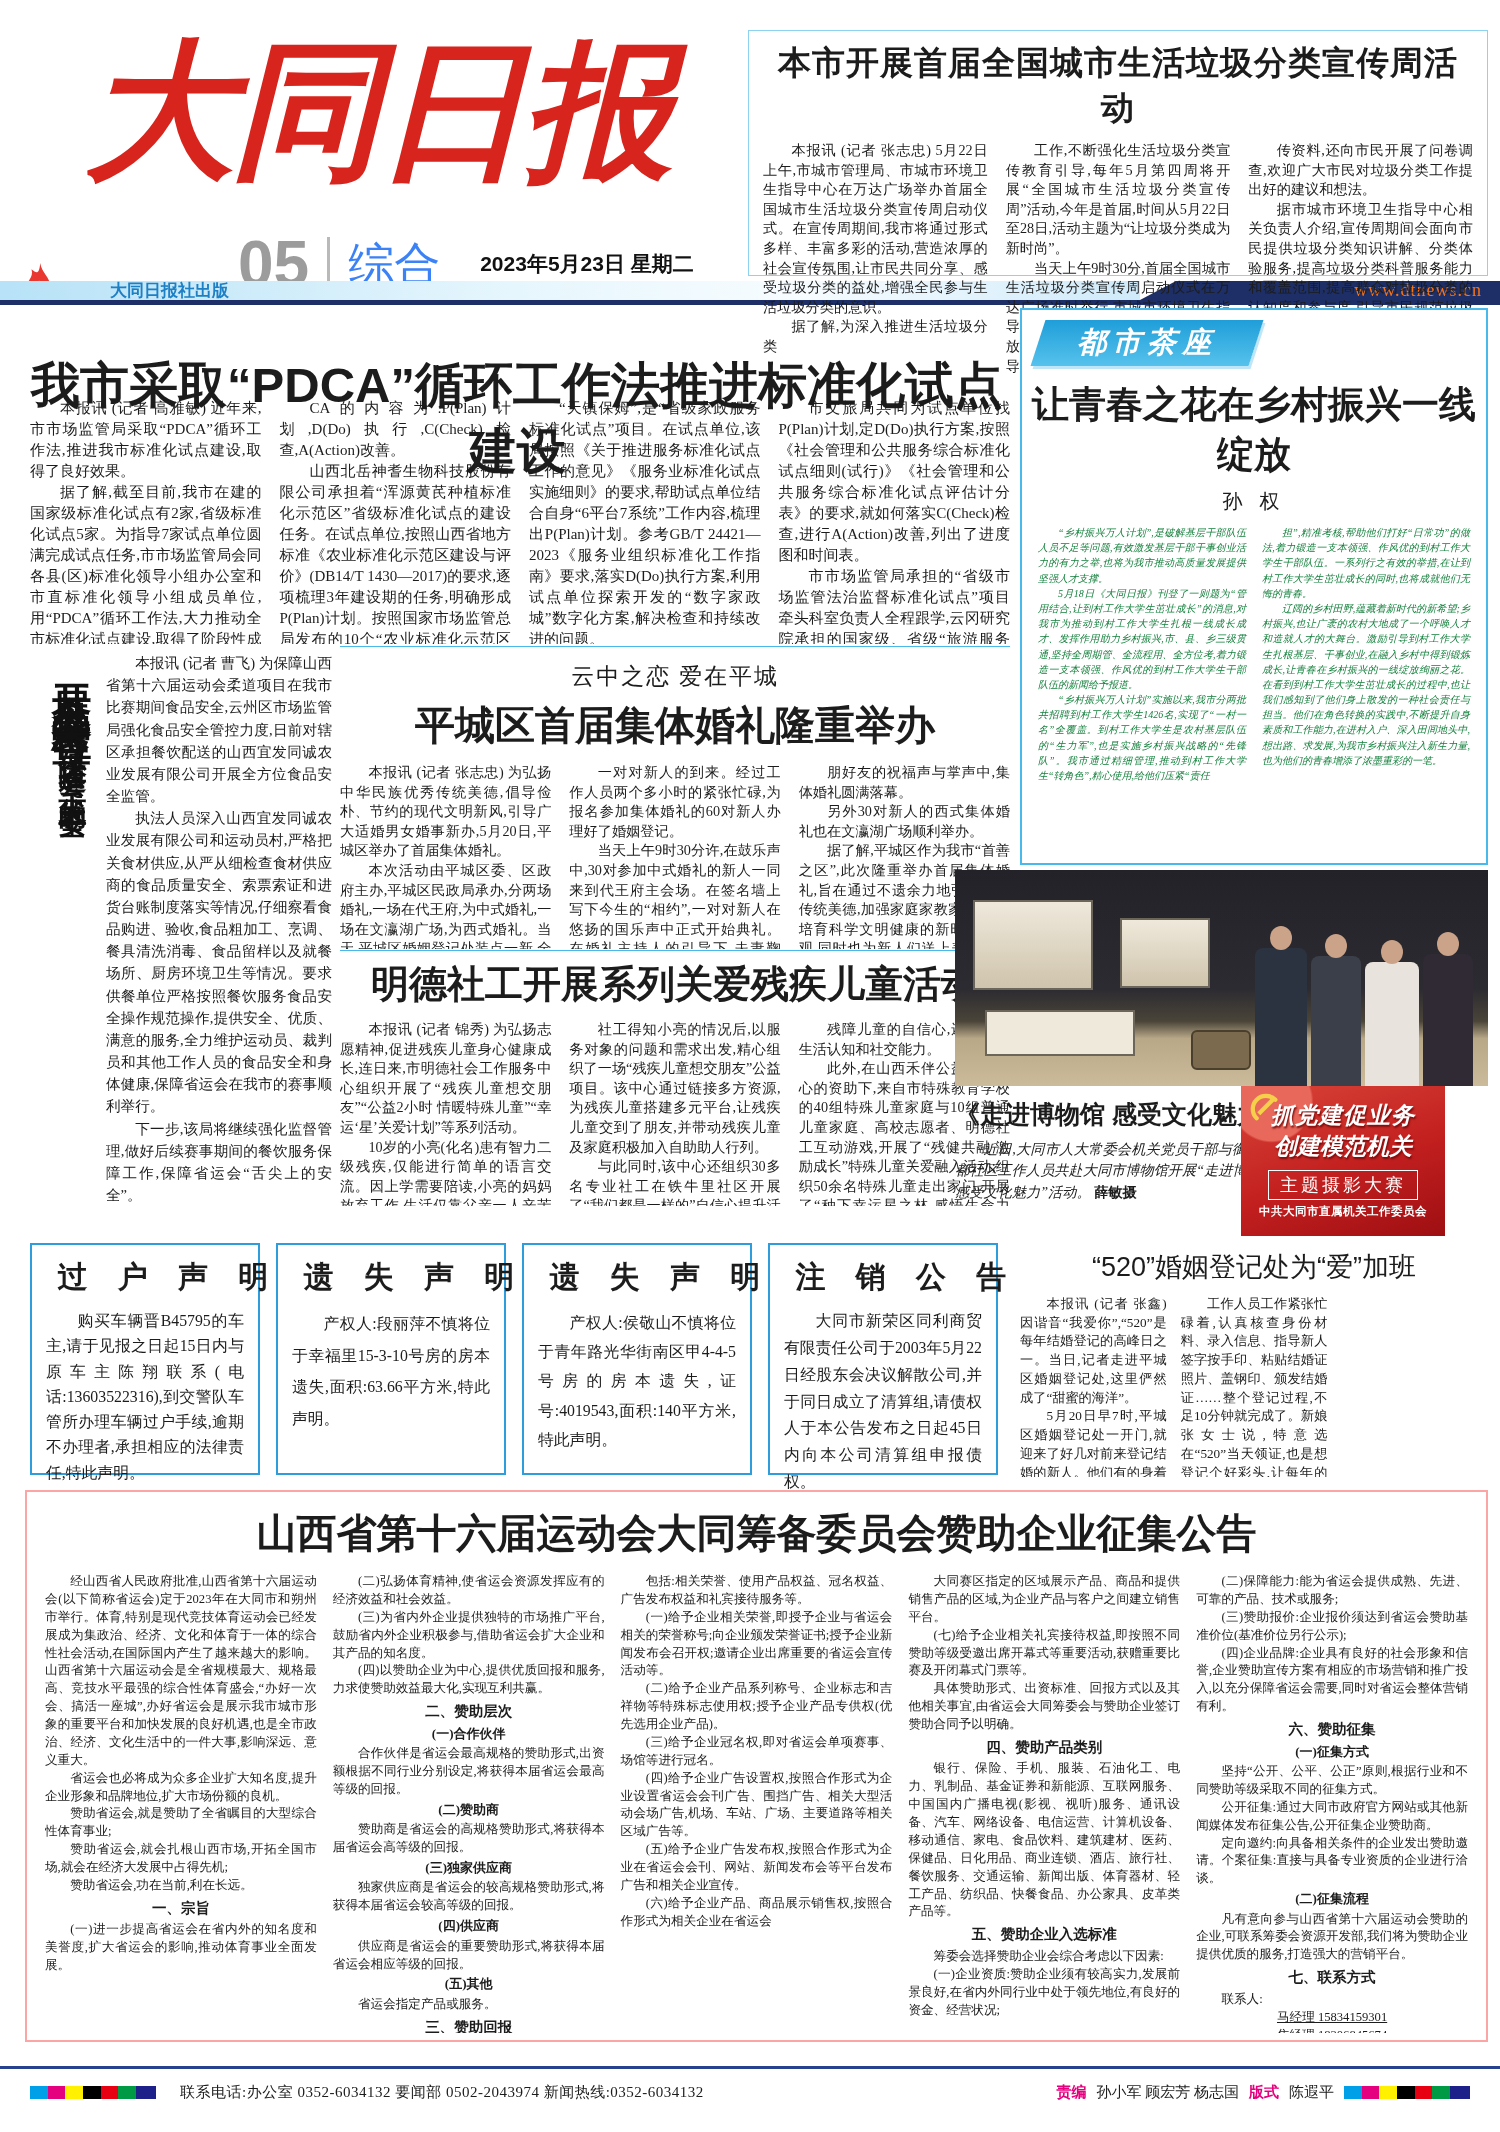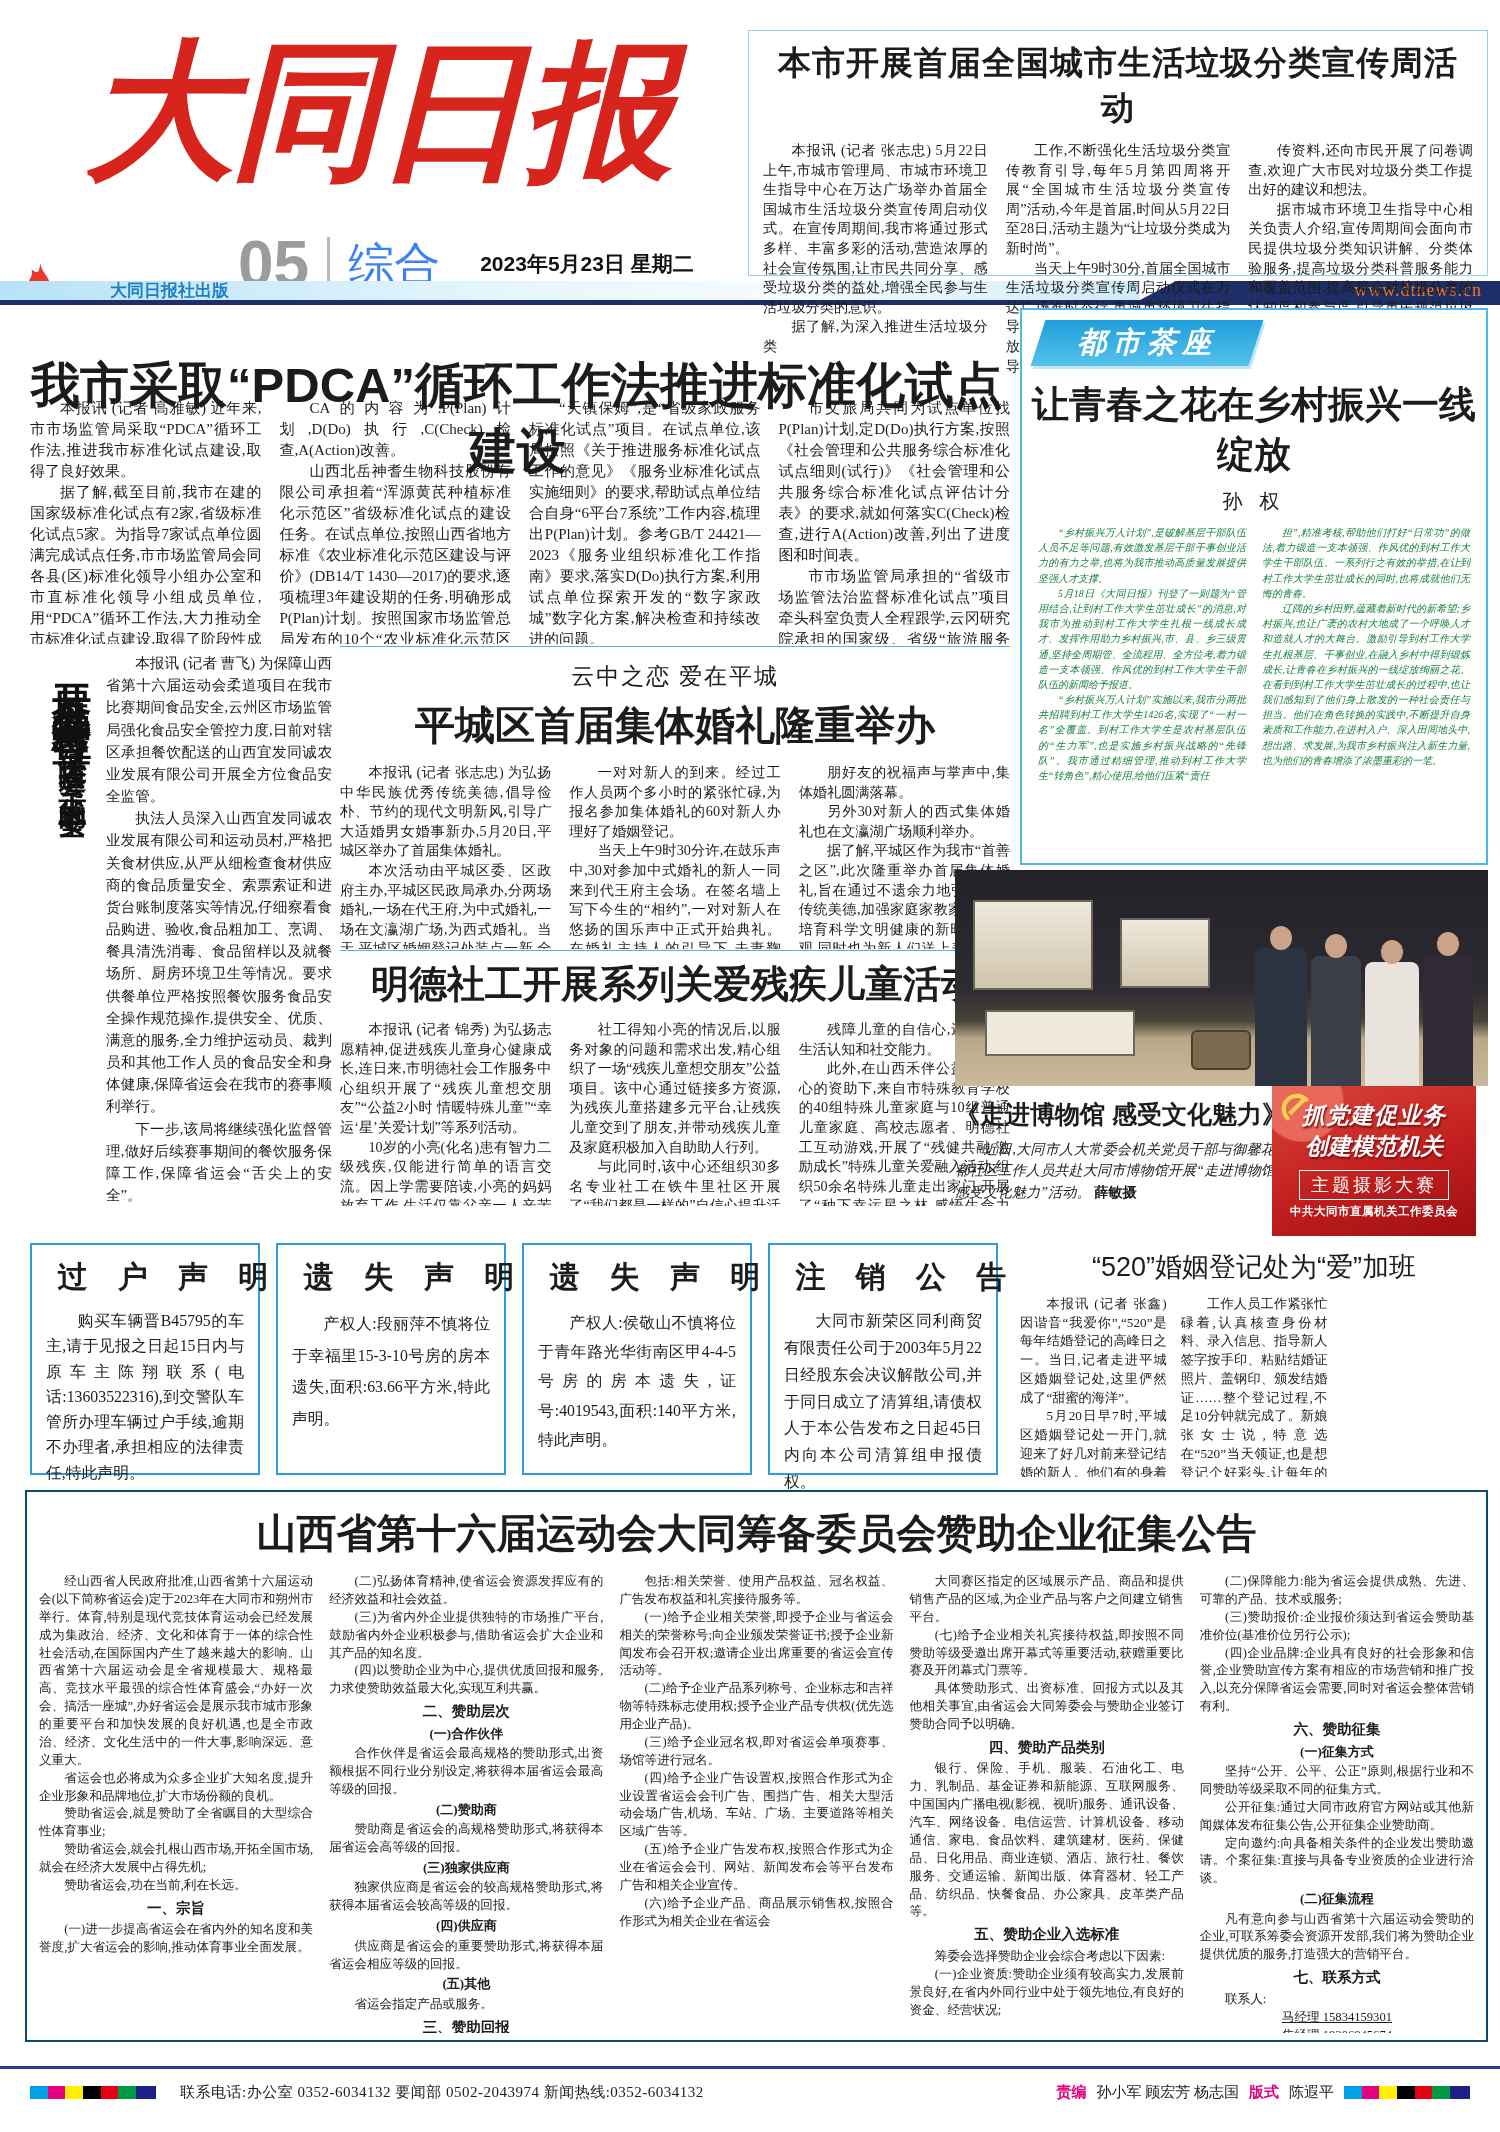--- a/index.html
+++ b/index.html
@@ -84,21 +84,21 @@
   
   .photo{position:absolute;left:955px;top:870px;width:533px;height:216px;overflow:hidden;
          background:linear-gradient(180deg,#232228 0%,#2c2b31 55%,#4a4438 70%,#b8a888 78%,#cbbb9b 100%);}
   .photo .case{position:absolute;background:linear-gradient(180deg,#efe9dc,#cfc4ac);border:2px solid #6b655a;}
   .photo .pers{position:absolute;border-radius:8px 8px 0 0;}
   .photo .head{position:absolute;width:22px;height:24px;border-radius:50%;background:#caa388;}
   .caption{position:absolute;left:955px;top:1092px;width:320px;height:146px;}
   .caption h3{margin:6px 0 8px;font-family:"Liberation Sans",sans-serif;font-size:25px;font-weight:bold;text-align:center;white-space:nowrap;}
   .caption .cap-text{font-size:14.2px;line-height:1.5;text-align:justify;font-style:italic;text-indent:2em;}
   .caption b{font-style:normal;}
-  .pbadge{position:absolute;left:1272px;top:1086px;width:204px;height:150px;overflow:hidden;
+  .pbadge{position:absolute;left:1241px;top:1086px;width:204px;height:150px;overflow:hidden;
           background:radial-gradient(circle at 15% 10%,#e8695c 0 18%,transparent 19%),
                      linear-gradient(160deg,#d94538 0%,#c21f1f 55%,#9e0f12 100%);
           color:#fff;text-align:center;font-family:"Liberation Sans",sans-serif;}
   .pbadge .emb{position:absolute;left:8px;top:6px;}
   .pbadge .l1{margin-top:14px;font-size:23px;font-weight:bold;font-style:italic;
               text-shadow:1px 2px 2px #7a0a0a;letter-spacing:1px;}
   .pbadge .l2{font-size:23px;font-weight:bold;font-style:italic;text-shadow:1px 2px 2px #7a0a0a;}
   .pbadge .l3{margin:8px auto 4px;width:150px;border:1px solid #fff;padding:2px 0;font-size:18px;letter-spacing:3px;}
   .pbadge .l4{font-size:11.5px;font-weight:bold;letter-spacing:0.5px;}
 
@@ -111,21 +111,21 @@
 
   
   .love{position:absolute;left:1020px;top:1243px;width:468px;height:234px;}
   .love h2{margin:6px 0 10px;text-align:center;font-family:"Liberation Sans",sans-serif;
            font-size:27px;font-weight:normal;}
   .love .cols{gap:14px;height:182px;overflow:hidden;}
   .love .col{font-size:13.2px;line-height:1.42;}
 
   
   .sponsor{position:absolute;left:25px;top:1490px;width:1463px;height:552px;
-           border:2px solid #0c4a6e;padding:10px 12px;}
+           border:2px solid #fca5a5;padding:10px 18px;}
   .sponsor h1{margin:4px 0 12px;text-align:center;font-family:"Liberation Sans",sans-serif;
               font-size:40px;font-weight:bold;}
   .sp-cols{display:flex;gap:16px;height:460px;overflow:hidden;}
   .sp-cols .col{flex:1;font-size:12.6px;line-height:1.42;text-align:justify;}
   .sp-cols .h3{font-weight:bold;text-align:center;font-family:"Liberation Sans",sans-serif;
                font-size:14.5px;margin:3px 0;}
   .sp-cols .h4{font-weight:bold;text-align:center;font-size:13px;margin:2px 0;}
   .sp-cols .plain{text-indent:2em;}
   .sp-cols .ct{text-align:center;text-decoration:underline;}
 

